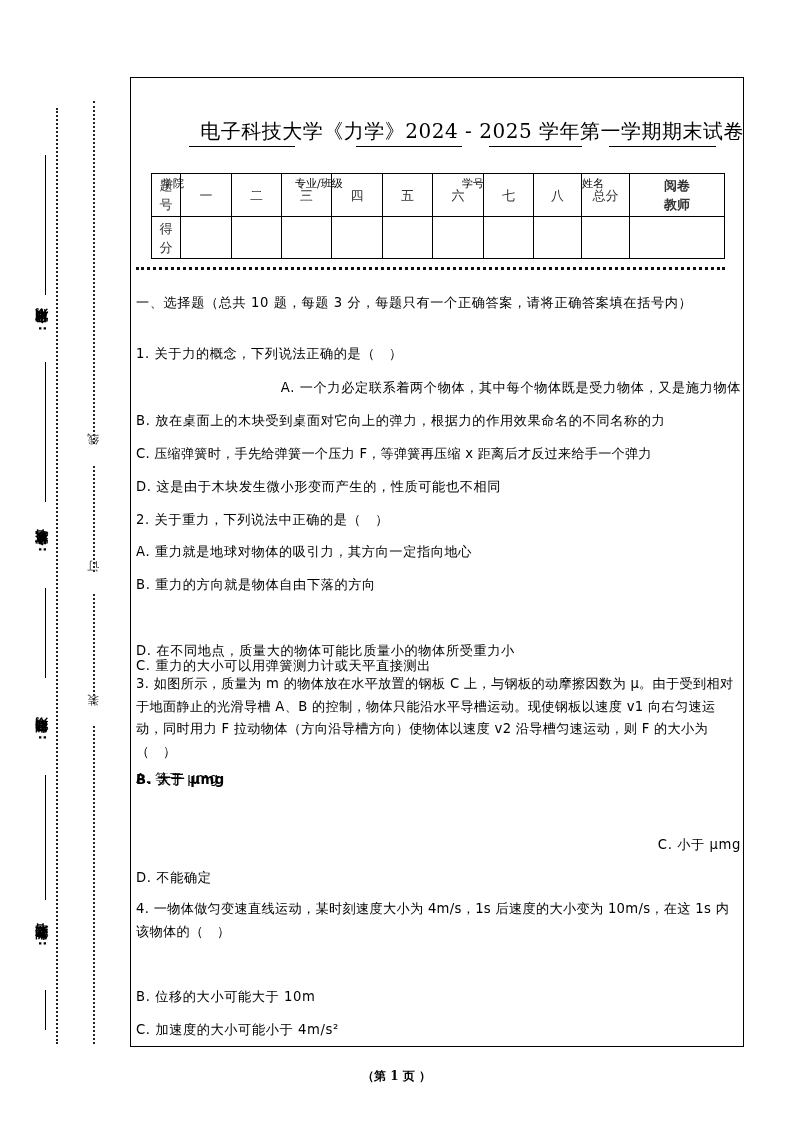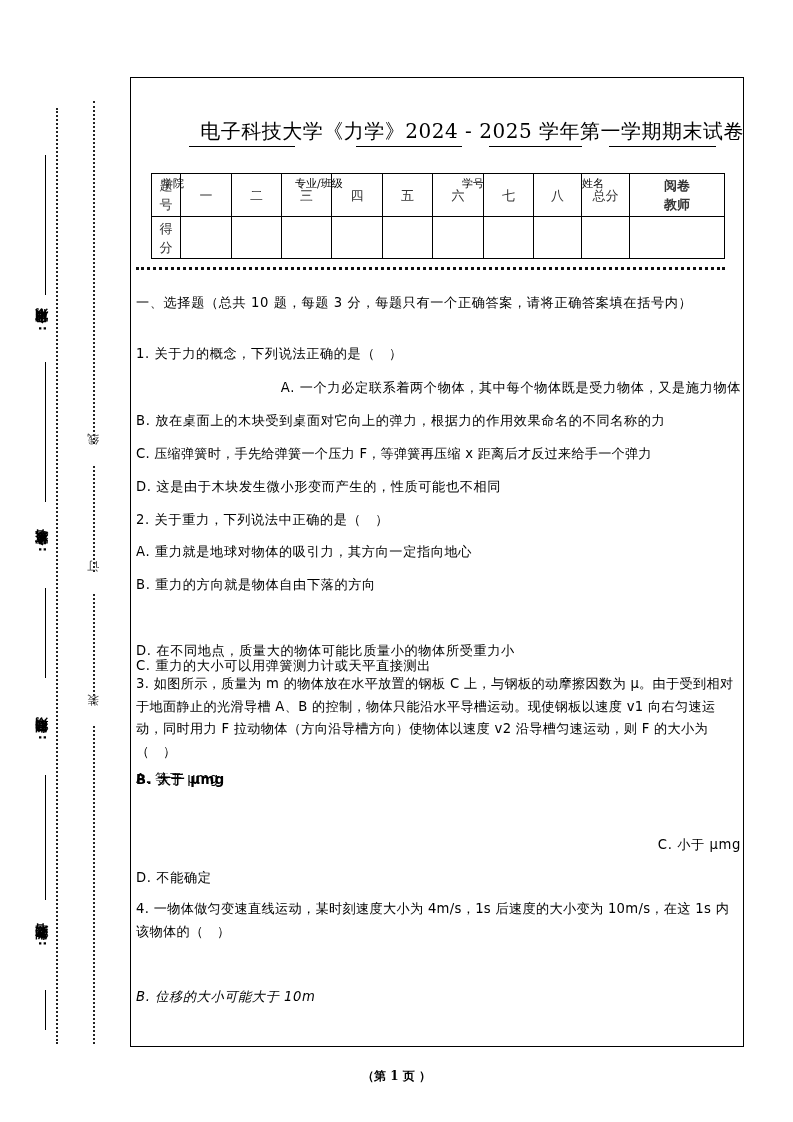--- a/index.html
+++ b/index.html
@@ -138,16 +138,17 @@
   <div class="txt" style="top:606px;margin-top:48px;">C. 重力的大小可以用弹簧测力计或天平直接测出</div>
   <div class="txt" style="top:639px;">D. 在不同地点，质量大的物体可能比质量小的物体所受重力小</div>
 
   <div class="txt wrap" style="top:673px;line-height:22.5px;letter-spacing:0.3px;">3. 如图所示，质量为 m 的物体放在水平放置的钢板 C 上，与钢板的动摩擦因数为 μ。由于受到相对于地面静止的光滑导槽 A、B 的控制，物体只能沿水平导槽运动。现使钢板以速度 v1 向右匀速运动，同时用力 F 拉动物体（方向沿导槽方向）使物体以速度 v2 沿导槽匀速运动，则 F 的大小为（　）</div>
   <div class="txt" style="top:767px;">A. 等于 μmg</div>
   <div class="txt" style="top:768px;font-weight:bold;">B. 大于 μmg</div>
   <div class="txt" style="top:833px;text-align:right;">C. 小于 μmg</div>
   <div class="txt" style="top:866px;">D. 不能确定</div>
 
   <div class="txt wrap" style="top:898px;line-height:22.5px;letter-spacing:0.3px;">4. 一物体做匀变速直线运动，某时刻速度大小为 4m/s，1s 后速度的大小变为 10m/s，在这 1s 内该物体的（　）</div>
-  <div class="txt" style="top:985px;font-style:italic;">B. 位移的大小可能大于 10m</div>
+  <div class="txt" style="top:985px;">B. 位移的大小可能大于 10m</div>
+  <div class="txt" style="top:1018px;">C. 加速度的大小可能小于 4m/s²</div>
 
   <div class="footer">（第 1 页 ）</div>
 </div>
 
 </body></html>

